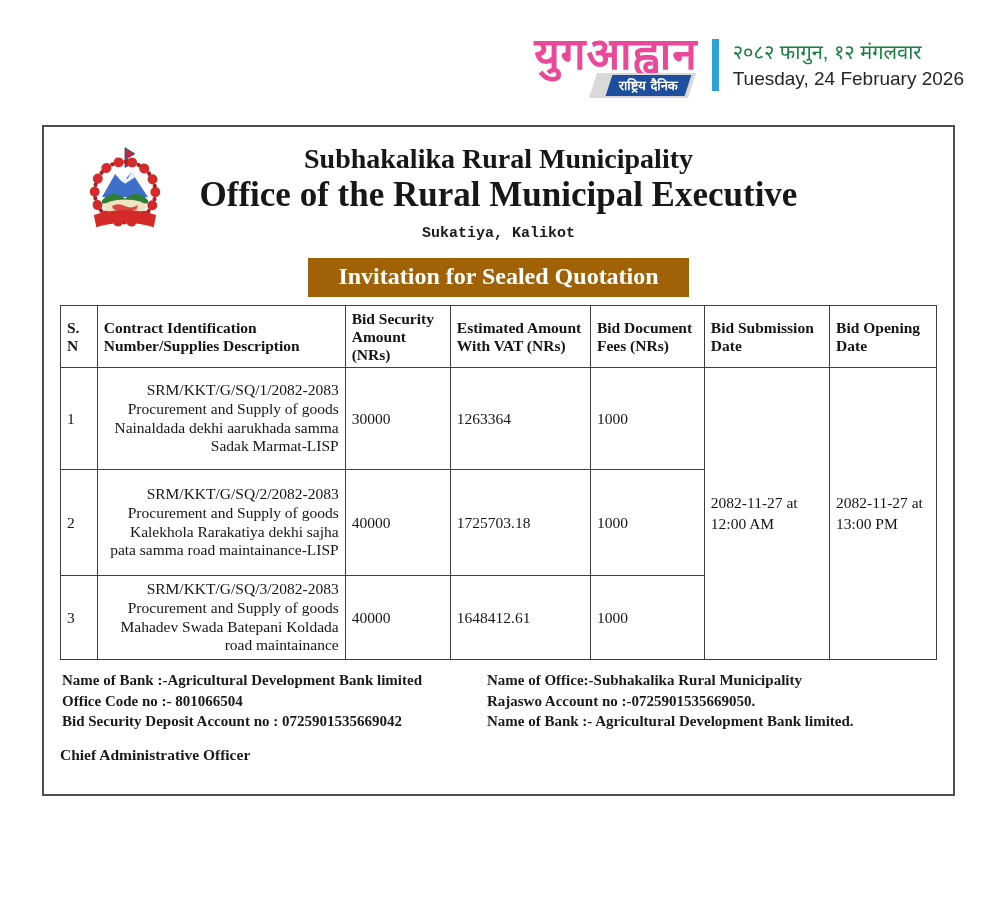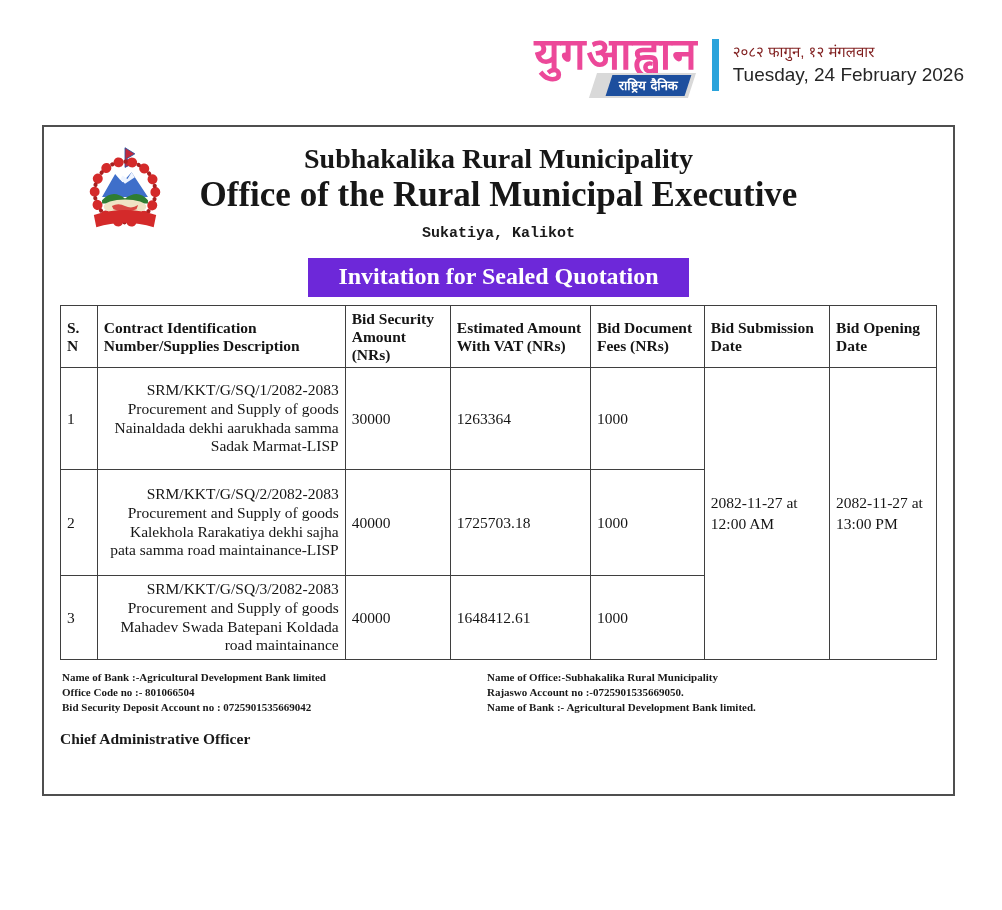--- a/index.html
+++ b/index.html
@@ -26,39 +26,39 @@
     margin-top:-8px; margin-right:6px;
   }
   .tagline-inner { display:inline-block; background:#1d4f9e; padding:1px 10px; }
   .tagline-text {
     display:inline-block; transform:skewX(18deg);
     color:#ffffff; font-family:"DejaVu Sans", sans-serif;
     font-size:13px; font-weight:bold; line-height:1.3;
   }
   .masthead-bar { width:7px; height:52px; background:#2aa3db; }
   .masthead-dates { font-family:"Liberation Sans", sans-serif; }
-  .date-nepali { font-size:15px; color:#7f1d1d; line-height:1.35; }
+  .date-nepali { font-size:20px; color:#15803d; line-height:1.35; }
   .date-english { font-size:19px; color:#262626; line-height:1.35; }
 
   
   .document {
     position:absolute; left:42px; top:125px;
     width:913px; height:671px;
     border:2px solid #4f4f4f; background:#ffffff;
     padding:14px 16px 12px 16px;
   }
   .emblem { position:absolute; left:40px; top:18px; width:82px; height:94px; }
 
   .head-center { text-align:center; }
   .municipality { font-size:28px; font-weight:bold; color:#171717; margin-top:2px; }
   .office { font-size:35px; font-weight:bold; color:#171717; margin-top:0; }
   .address { font-size:15px; font-weight:bold; margin-top:10px;font-family:Liberation Mono, monospace; }
 
   .title-banner {
-    display:inline-block; background:#6d28d9; color:#ffffff;
+    display:inline-block; background:#a16207; color:#ffffff;
     font-size:24px; font-weight:bold; padding:5px 30px 7px 30px;
     margin-top:16px;
   }
   .publication { font-size:16px; font-weight:bold; margin-top:16px; }
 
   
   table.quot {
     width:100%; border-collapse:collapse; margin-top:8px;
     table-layout:fixed;
   }
@@ -69,21 +69,21 @@
   }
   table.quot th { font-weight:bold; text-align:left; height:62px; }
   th.c, td.c { text-align:center; }
   td.desc { text-align:right; padding:4px 4px 4px 7px; line-height:1.22; }
   td.num { text-align:left; }
   tr.r1 { height:102px; } tr.r2 { height:106px; } tr.r3 { height:84px; }
   td.span-cell { vertical-align:middle; line-height:1.3; }
 
   
   .footer-info {
-    display:flex; margin-top:10px; font-weight:bold; font-size:11px;
+    display:flex; margin-top:10px; font-weight:bold; font-size:15px;
     line-height:1.38;
   }
   .footer-left  { width:48%; padding-left:2px; }
   .footer-right { width:52%; padding-left:6px; }
   .signature {
     font-weight:bold; font-size:15.5px;
     margin-top:14px; padding-right:4px;
   }
 </style>
 </head>

